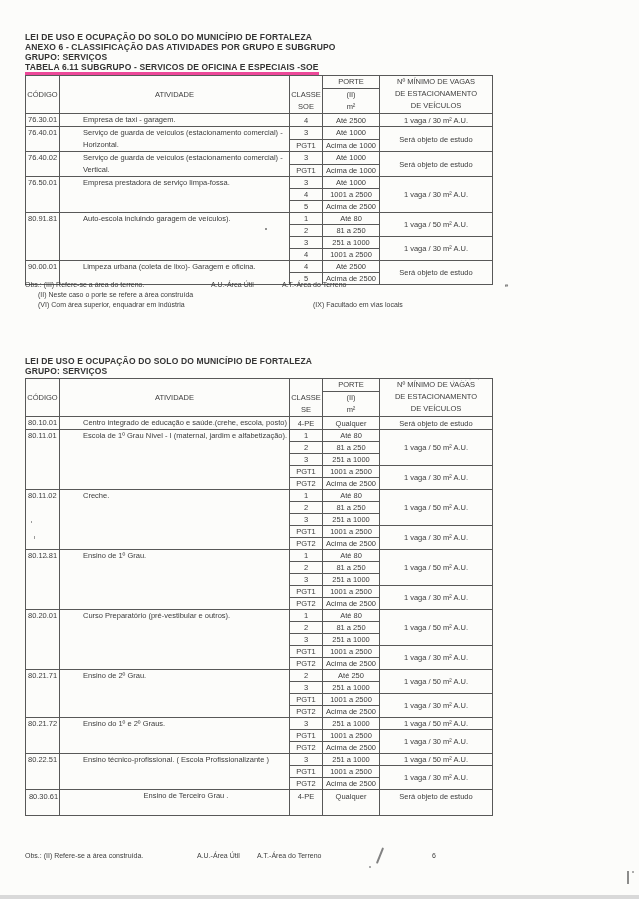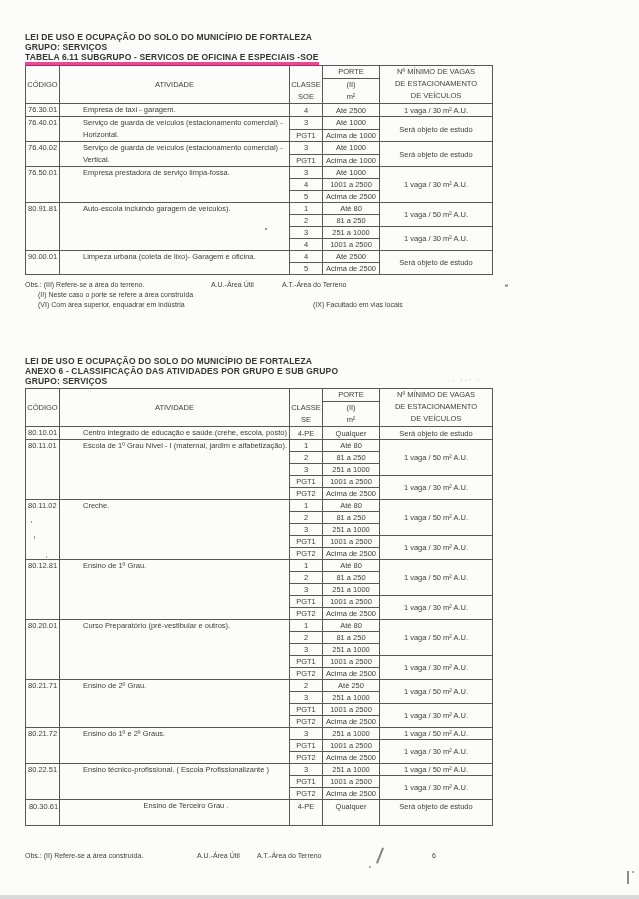--- a/index.html
+++ b/index.html
@@ -59,20 +59,21 @@
   .art-dot4{left:46px; top:556px; width:1px; height:2px; background:#aaa;}
 </style>
 </head>
 <body>
 
 <div class="sheet">
 
   <div class="sec sec1">
     <div class="titles">
       <div>LEI DE USO E OCUPAÇÃO DO SOLO DO MUNICÍPIO DE FORTALEZA</div>
+      <div>ANEXO 6 - CLASSIFICAÇÃO DAS ATIVIDADES POR GRUPO E SUBGRUPO</div>
       <div>GRUPO: SERVIÇOS</div>
       <div class="tbl-title"><span>TABELA 6.11 SUBGRUPO - SERVICOS DE OFICINA E ESPECIAIS -SOE</span></div>
     </div>
     <table>
       <colgroup>
         <col class="c-codigo">
           <col class="c-atividade">
           <col class="c-classe">
           <col class="c-porte">
           <col class="c-vagas">
@@ -201,21 +202,20 @@
     <span class="f1c">A.T.-Área do Terreno</span>
     <span class="f1d">e</span>
     <span class="f1e">(II) Neste caso o porte se refere a área construída</span>
     <span class="f1f">(VI) Com área superior, enquadrar  em indústria</span>
     <span class="f1g">(IX) Facultado em vias locais</span>
   </div>
 
   <div class="sec sec2">
     <div class="titles">
       <div>LEI DE USO E OCUPAÇÃO DO SOLO DO MUNICÍPIO DE FORTALEZA</div>
-      <div>ANEXO 6 - CLASSIFICAÇÃO DAS ATIVIDADES POR GRUPO E SUB GRUPO</div>
       <div>GRUPO: SERVIÇOS</div>
     </div>
     <table>
       <colgroup>
         <col class="c-codigo">
           <col class="c-atividade">
           <col class="c-classe">
           <col class="c-porte">
           <col class="c-vagas">
       </colgroup>

